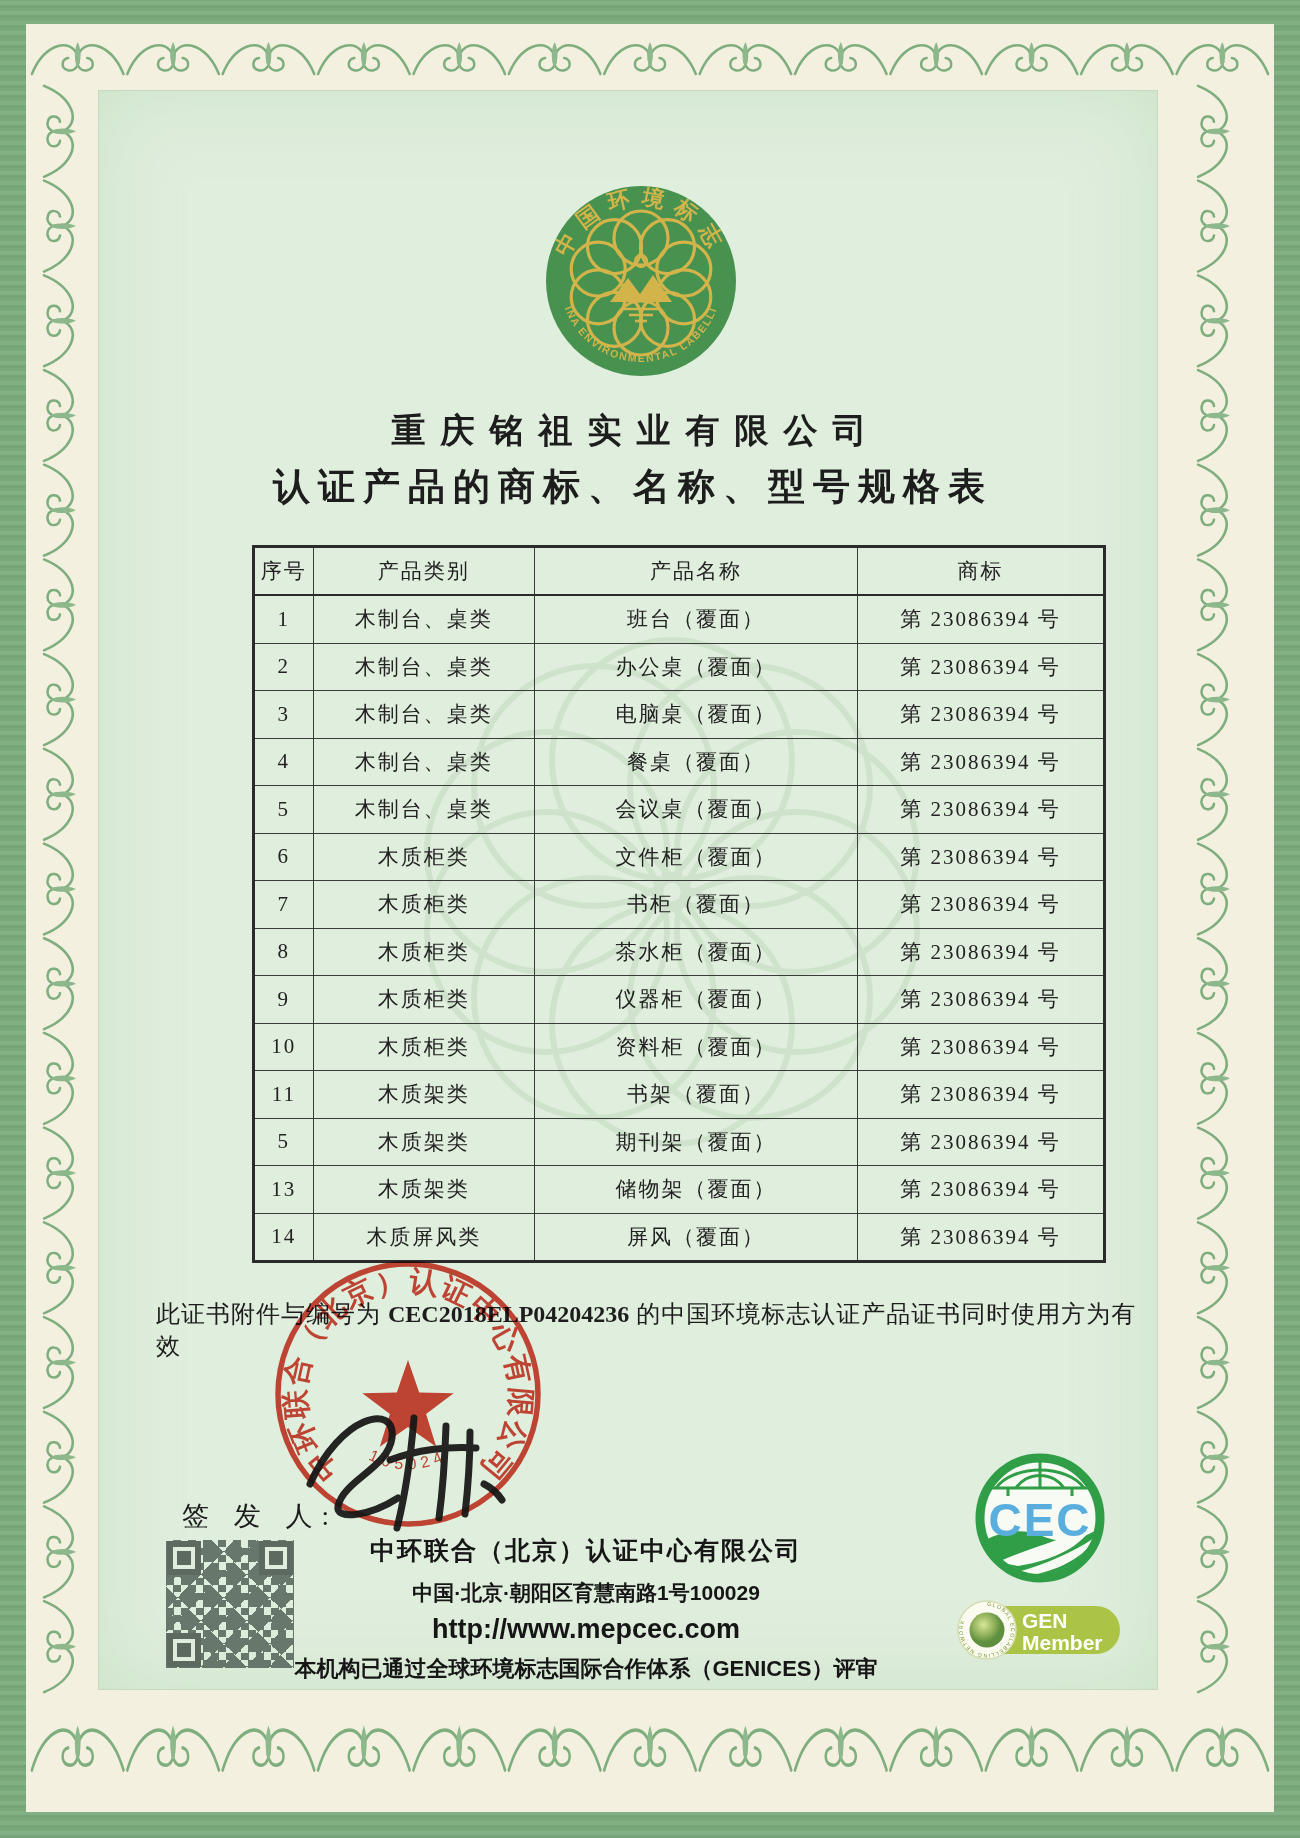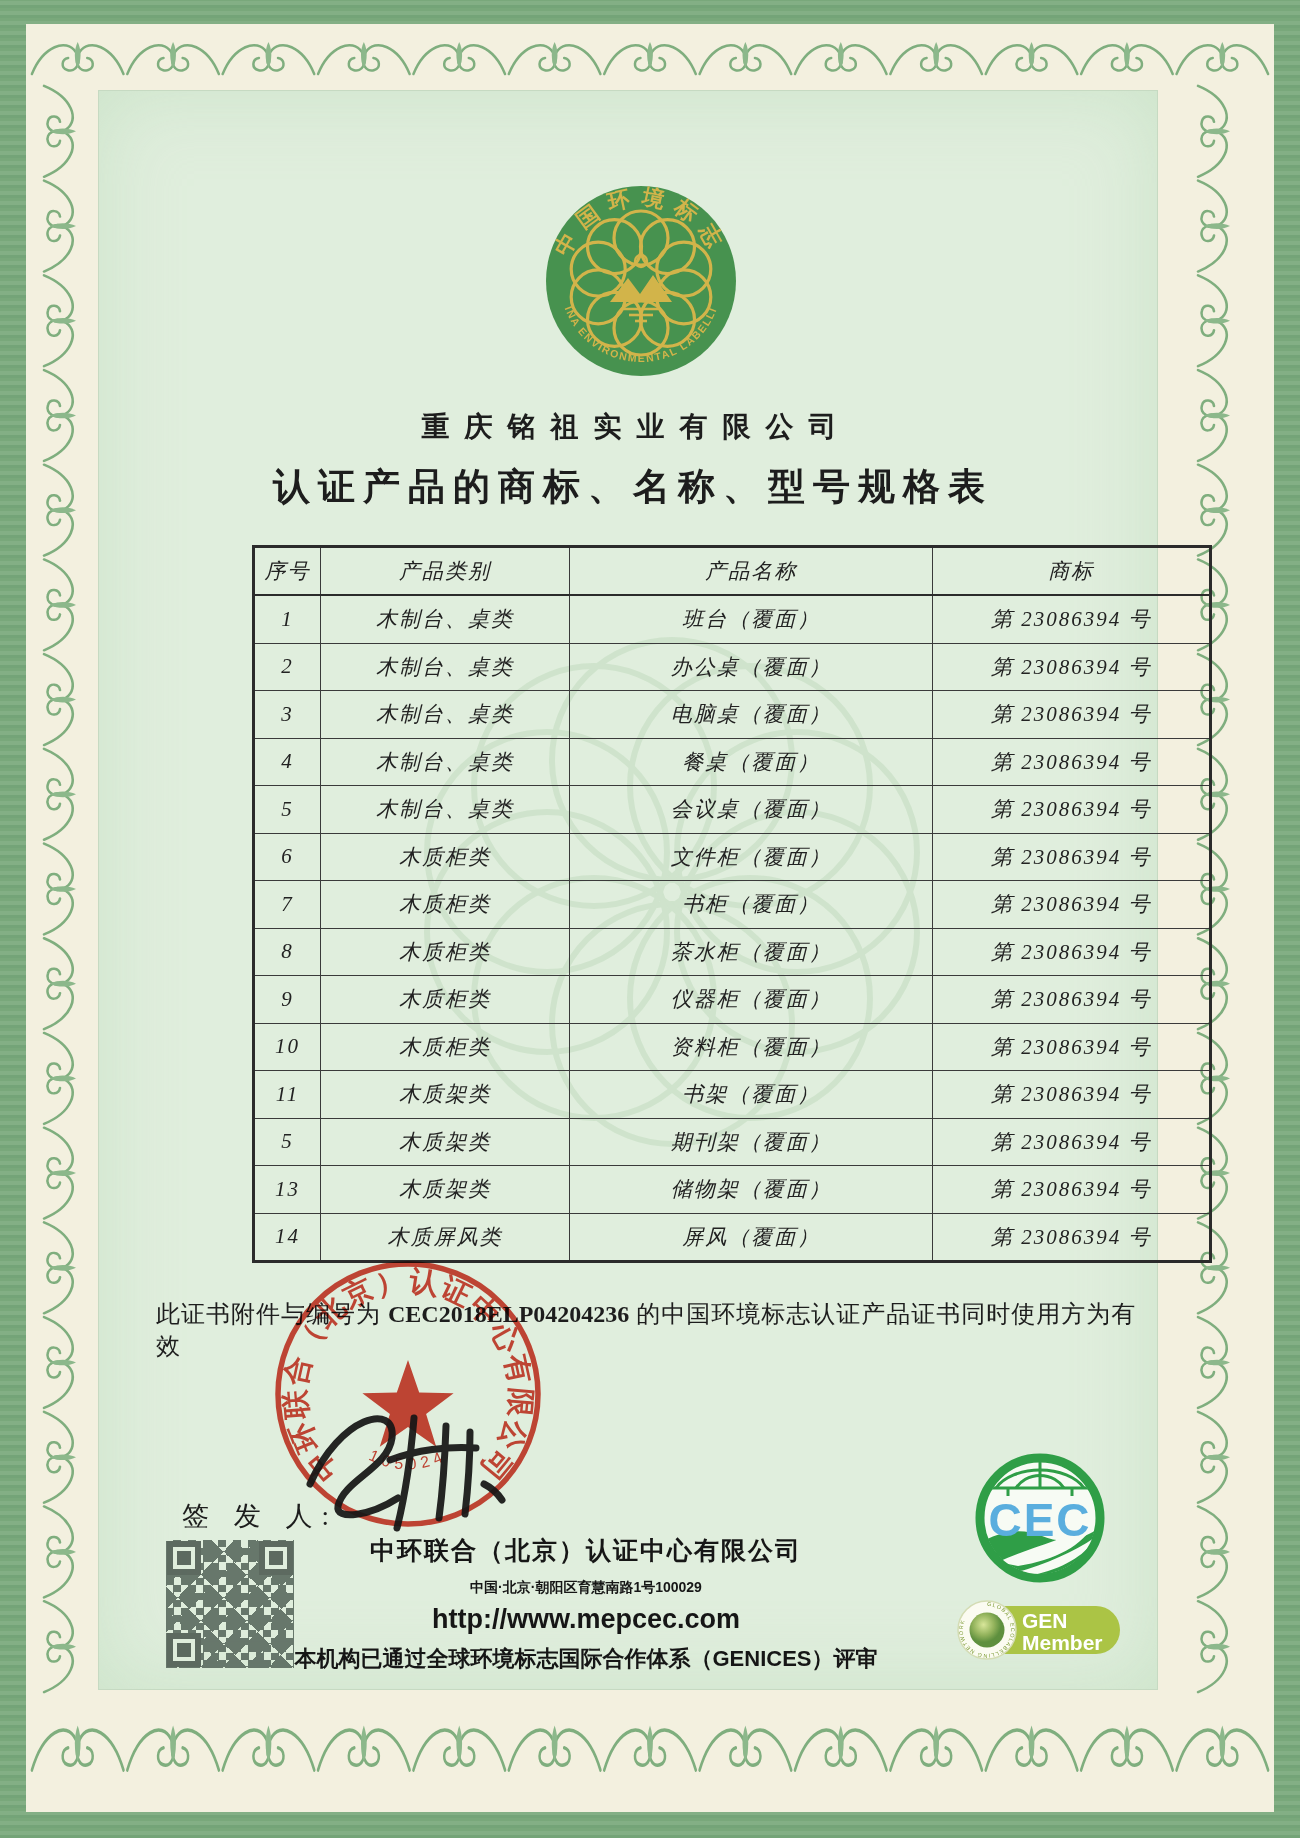--- a/index.html
+++ b/index.html
@@ -7,26 +7,26 @@
         background:repeating-linear-gradient(0deg,#74a478 0 3px,#83af85 3px 7px,#79a87b 7px 10px);
         font-family:"Liberation Serif","DejaVu Serif",serif;color:#1d1d1d;}
   .frame{position:absolute;left:26px;top:24px;right:26px;bottom:26px;background:#f3f0df;}
   .panel{position:absolute;left:98px;top:90px;width:1058px;height:1598px;background:#e0eedd;
          border:1px solid #c6dac2;box-shadow:inset 0 0 80px rgba(180,214,178,.45);}
   svg.orn{position:absolute;overflow:visible;}
   .watermark{position:absolute;left:392px;top:612px;width:560px;height:560px;opacity:.30;}
 
   .emblem{position:absolute;left:544px;top:184px;width:194px;height:194px;}
   .title{position:absolute;left:0;width:1258px;top:408px;text-align:center;
-         font-size:28px;font-weight:600;letter-spacing:15px;text-indent:15px;}
+         font-size:34px;font-weight:600;letter-spacing:15px;text-indent:15px;}
   .subtitle{position:absolute;left:0;width:1258px;top:462px;text-align:center;
          font-size:37px;font-weight:700;letter-spacing:8px;text-indent:8px;}
 
-  table.spec{position:absolute;left:252px;top:545px;width:960px;border-collapse:collapse;
-         table-layout:fixed;z-index:2;font-style:italic;}
+  table.spec{position:absolute;left:252px;top:545px;width:854px;border-collapse:collapse;
+         table-layout:fixed;z-index:2;}
   table.spec th,table.spec td{border:1px solid #3a3a3a;text-align:center;vertical-align:middle;
          font-weight:400;font-size:21px;letter-spacing:2px;padding:0;background:transparent;color:#222;}
   table.spec{border:3px solid #2b2b2b;}
   table.spec th{height:46px;border-bottom:2px solid #2b2b2b;}
   table.spec td{height:46.5px;}
 
   .validity{position:absolute;left:156px;top:1298px;width:990px;font-size:24px;letter-spacing:1px;z-index:3;}
   .validity b{font-weight:700;letter-spacing:0;}
 
   .stamp{position:absolute;left:270px;top:1256px;width:278px;height:278px;z-index:6;
@@ -39,21 +39,21 @@
         repeating-conic-gradient(from 0deg,#57675c 0% 25%,transparent 0% 50%),
         repeating-conic-gradient(from 45deg,#57675c 0% 25%,transparent 0% 50%);
       background-size:15px 15px,23px 23px;}
   .qr i{position:absolute;width:22px;height:22px;border:6px solid #4b584f;background:#e0eedd;}
   .qr i::after{content:"";position:absolute;left:4px;top:4px;width:14px;height:14px;background:#4b584f;}
   .qr .f1{left:1px;top:1px;} .qr .f2{right:1px;top:1px;} .qr .f3{left:1px;bottom:1px;}
 
   .footer{position:absolute;left:280px;top:1534px;width:612px;text-align:center;z-index:3;
           font-family:"Liberation Sans","DejaVu Sans",sans-serif;color:#161616;}
   .footer .org{font-size:25px;font-weight:700;letter-spacing:2px;margin:0 0 12px 0;}
-  .footer .addr{font-size:14px;font-weight:700;margin:0 0 7px 0;}
+  .footer .addr{font-size:21px;font-weight:700;margin:0 0 7px 0;}
   .footer .url{font-size:27px;font-weight:700;margin:0 0 9px 0;}
   .footer .note{font-size:22px;font-weight:600;margin:0;}
 
   .cec{position:absolute;left:968px;top:1446px;width:144px;height:144px;}
   .gen{position:absolute;left:956px;top:1598px;width:170px;height:64px;}
   .hidden-defs{position:absolute;width:0;height:0;}
 </style>
 </head>
 <body>
 

